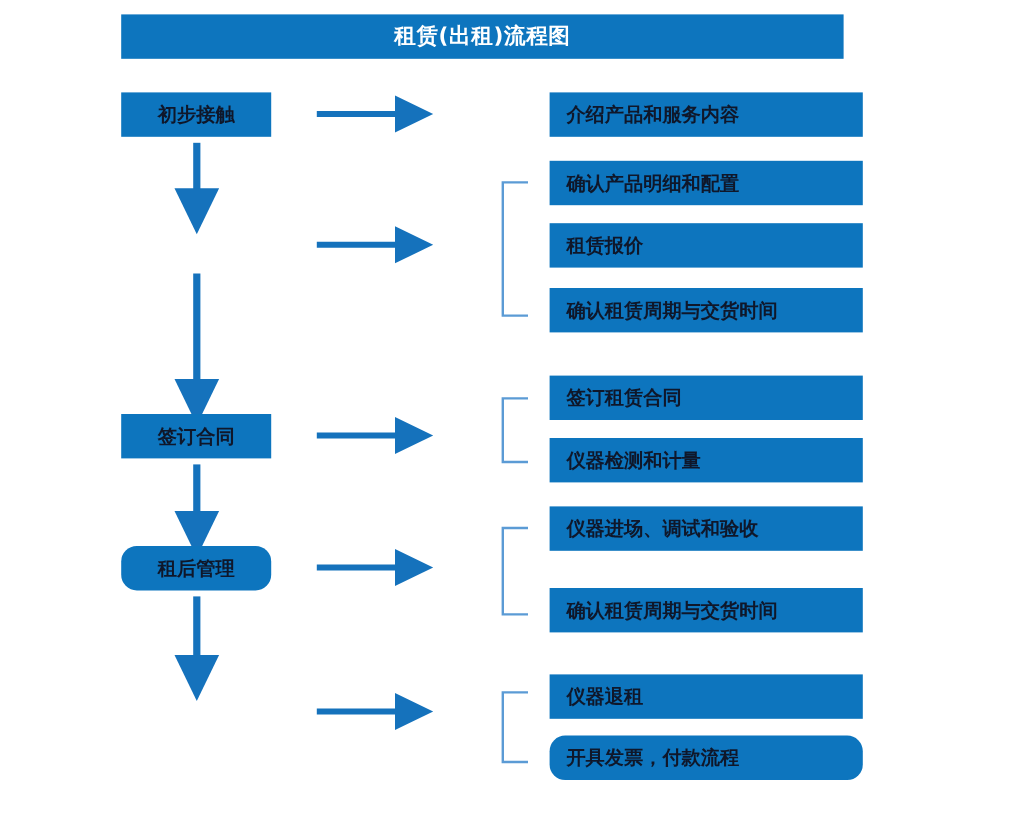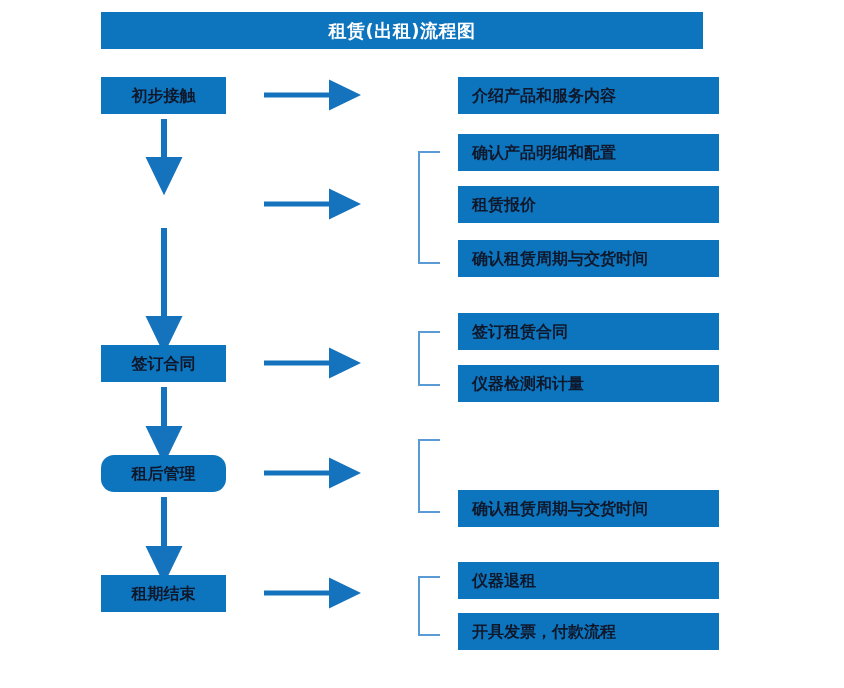--- a/index.html
+++ b/index.html
@@ -78,21 +78,21 @@
   
   .detail-1  { top: 77px;  }
   .detail-2  { top: 134px; }
   .detail-3  { top: 186px; }
   .detail-4  { top: 240px; }
   .detail-5  { top: 313px; }
   .detail-6  { top: 365px; }
   .detail-7  { top: 422px; }
   .detail-8  { top: 490px; }
   .detail-9  { top: 562px; }
-  .detail-10 { top: 613px; }
+  .detail-10 { top: 613px; border-radius: 13px; }
 
   
   .arrow-layer {
     position: absolute;
     left: 0;
     top: 0;
     width: 844px;
     height: 688px;
     pointer-events: none;
   }
@@ -150,34 +150,34 @@
     </g>
   </svg>
 
   <div class="box stage stage-1">初步接触</div>
 
 
   <div class="box stage stage-3">签订合同</div>
 
   <div class="box stage stage-4">租后管理</div>
 
-  <div class="box stage stage-5">租期结束</div>
 
   <div class="box detail detail-1">介绍产品和服务内容</div>
 
   <div class="box detail detail-2">确认产品明细和配置</div>
 
   <div class="box detail detail-3">租赁报价</div>
 
   <div class="box detail detail-4">确认租赁周期与交货时间</div>
 
   <div class="box detail detail-5">签订租赁合同</div>
 
   <div class="box detail detail-6">仪器检测和计量</div>
 
+  <div class="box detail detail-7">仪器进场、调试和验收</div>
 
   <div class="box detail detail-8">确认租赁周期与交货时间</div>
 
   <div class="box detail detail-9">仪器退租</div>
 
   <div class="box detail detail-10">开具发票，付款流程</div>
 
 </div>
 
 </body></html>

